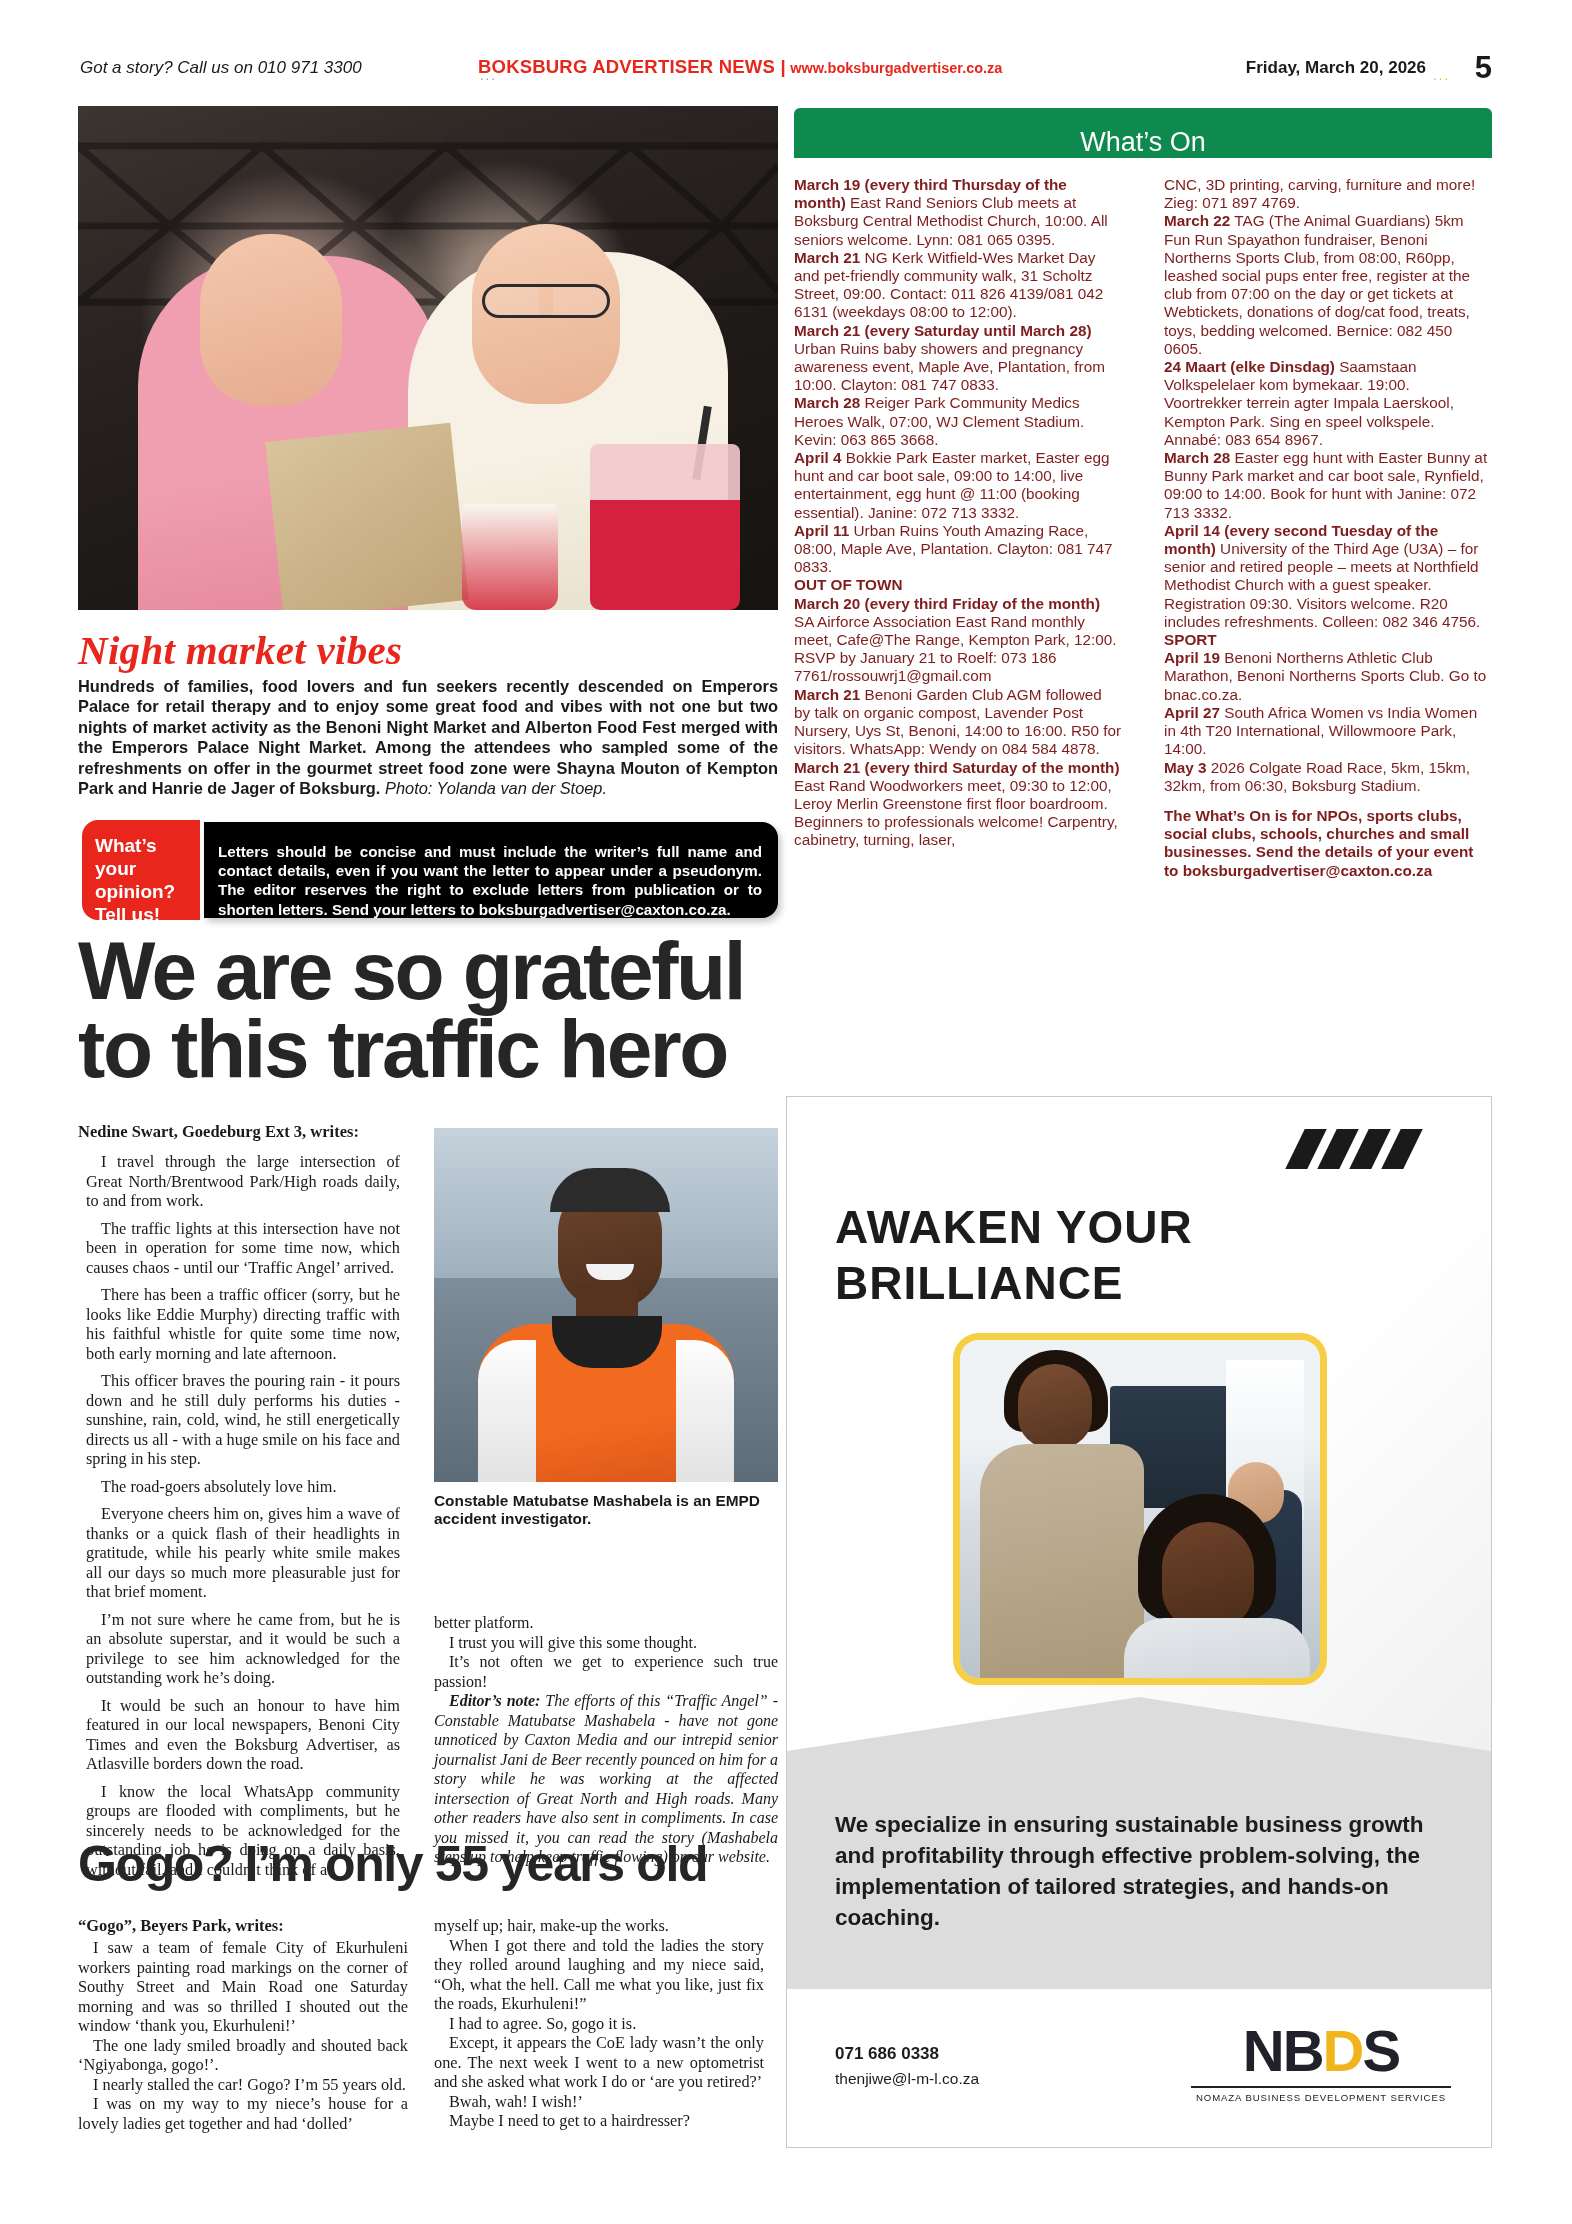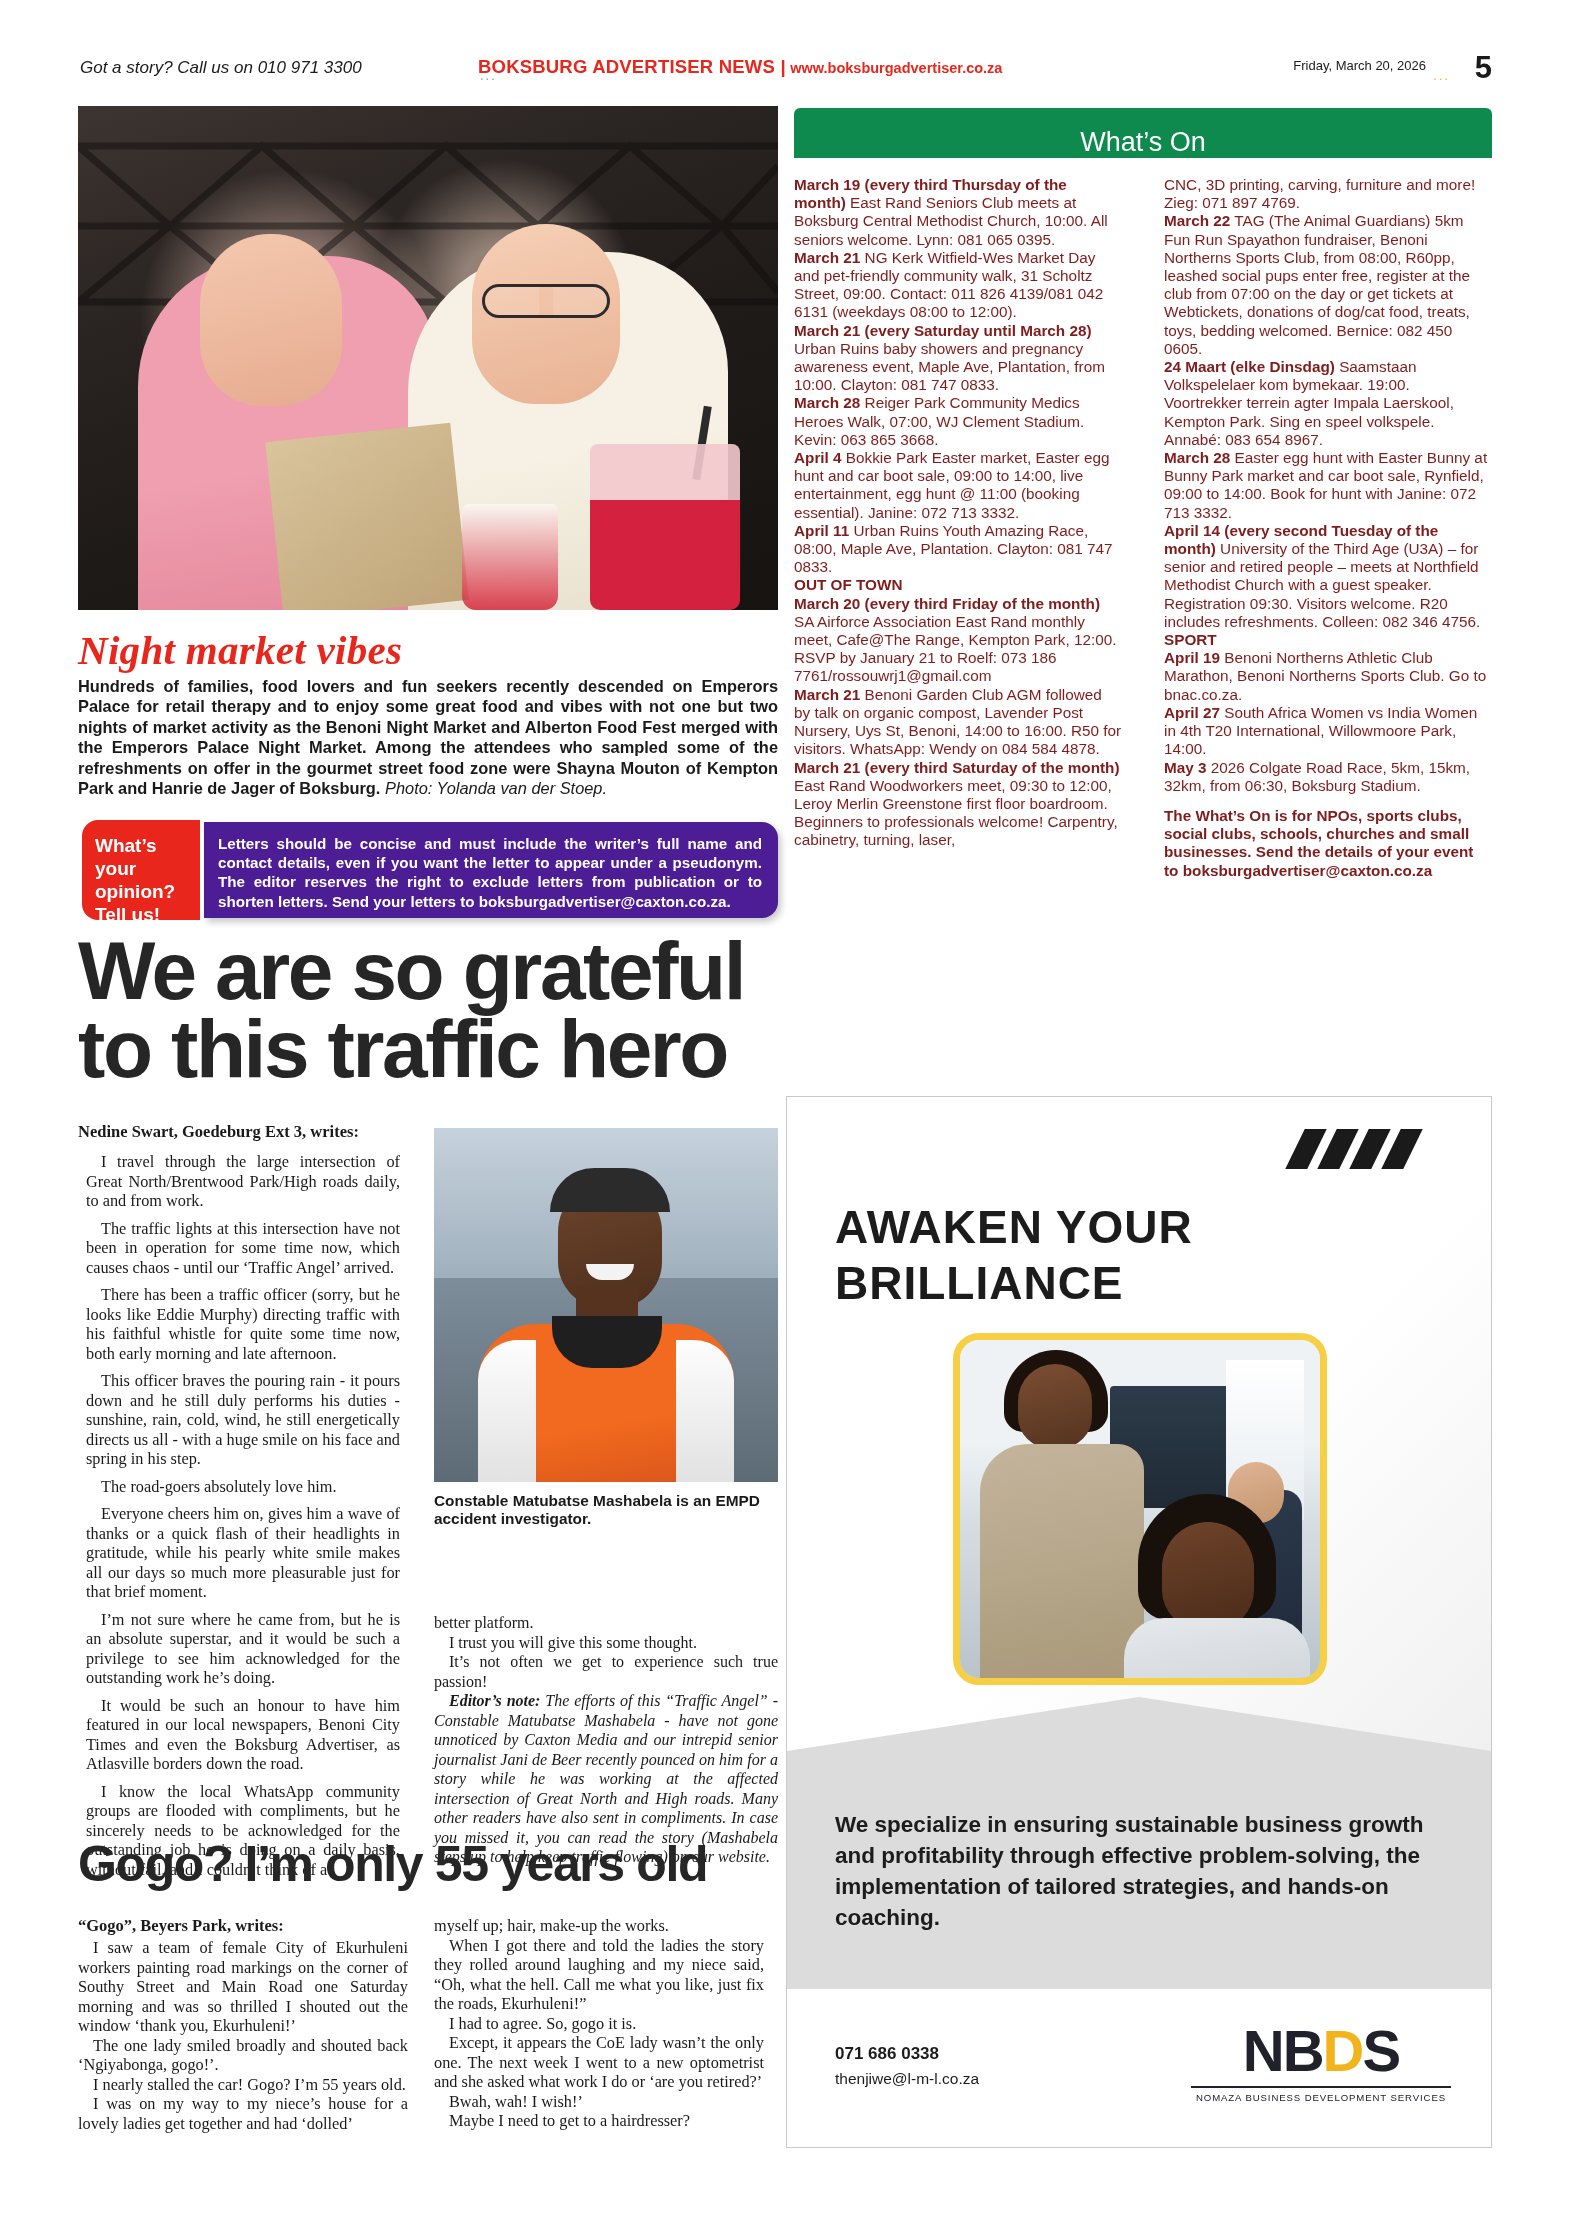--- a/index.html
+++ b/index.html
@@ -25,21 +25,21 @@
   .mast-center {
     position: absolute; left: 398px; top: -2px; white-space: nowrap;
   }
   .mast-center .brand {
     color: #e8261c; font-weight: bold; font-size: 18.5px; letter-spacing: .2px;
   }
   .mast-center .url {
     color: #e8261c; font-weight: bold; font-size: 14.5px;
   }
   .mast-right {
-    position: absolute; right: 66px; top: 0; font-weight: normal; font-size: 13px; white-space: nowrap; margin-left: 47px;
+    position: absolute; right: 66px; top: 0; font-weight: bold; font-size: 17px; white-space: nowrap; margin-left: 47px;
   }
   .mast-dots2 { position:absolute; right: 42px; top: 10px; letter-spacing:2px; font-size:13px; color:#f0b429;}
   .mast-page {
     position: absolute; right: 0; top: -8px; font-weight: bold; font-size: 31px;
   }
 
   
   .night-photo {
     position: absolute; left: 78px; top: 106px; width: 700px; height: 504px;
     background:
@@ -122,23 +122,23 @@
     position:absolute; left: 82px; top: 820px; width: 696px; height: 100px;
   }
   .op-tab {
     position:absolute; left:0; top:0; width: 118px; height: 100px;
     background: #e8261c; border-radius: 16px 0 0 16px;
     color:#fff; font-weight:bold; font-size: 19px; line-height: 23px;
     padding: 14px 0 0 13px;
   }
   .op-body {
     position:absolute; left: 122px; top: 2px; width: 574px; height: 96px;
-    background:#4c1d95; border-radius: 0 16px 16px 0;
+    background:#000000; border-radius: 0 16px 16px 0;
     color:#fff; font-weight:bold; font-size: 15.2px; line-height: 19.2px;
-    padding: 12px 16px 0 14px; text-align: justify;
+    padding: 20px 16px 0 14px; text-align: justify;
     box-shadow: 3px 4px 7px rgba(0,0,0,.22);
   }
 
   
   .headline {
     position:absolute; left: 78px; top: 932px; width: 700px;
     font-family: "Liberation Sans", sans-serif;
     font-weight: bold; font-size: 82px; line-height: 78px;
     letter-spacing: -2.4px; color:#262626;
   }

